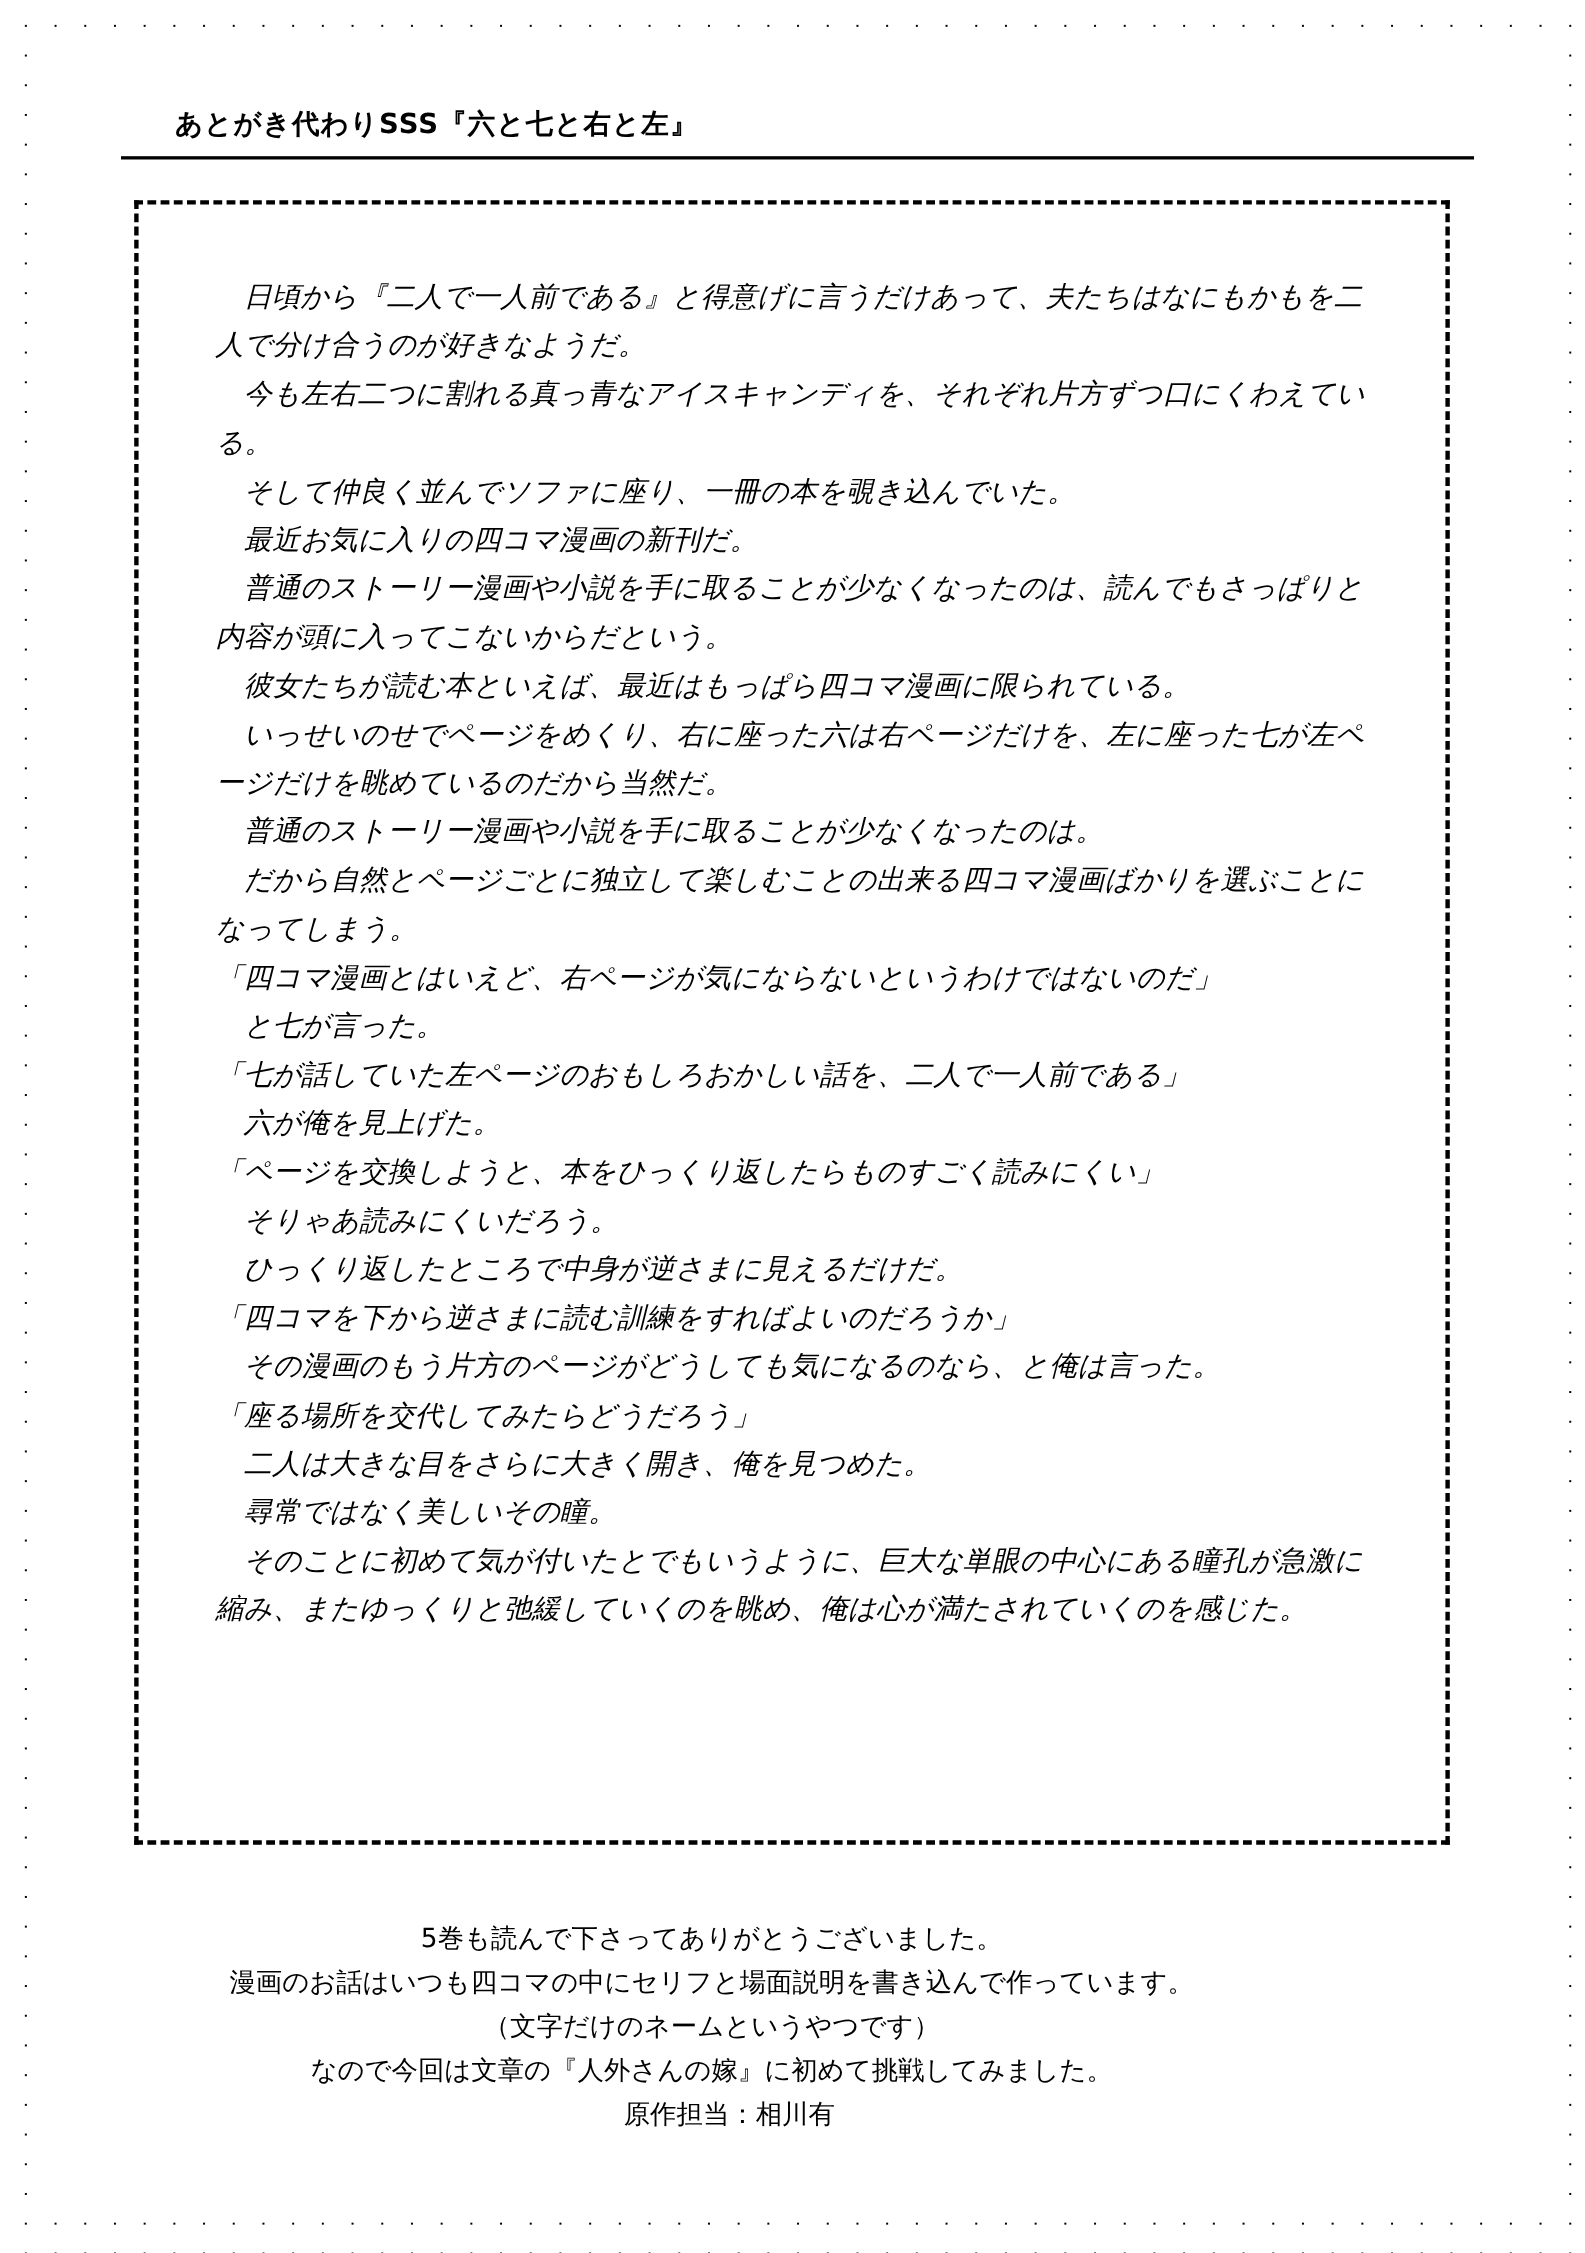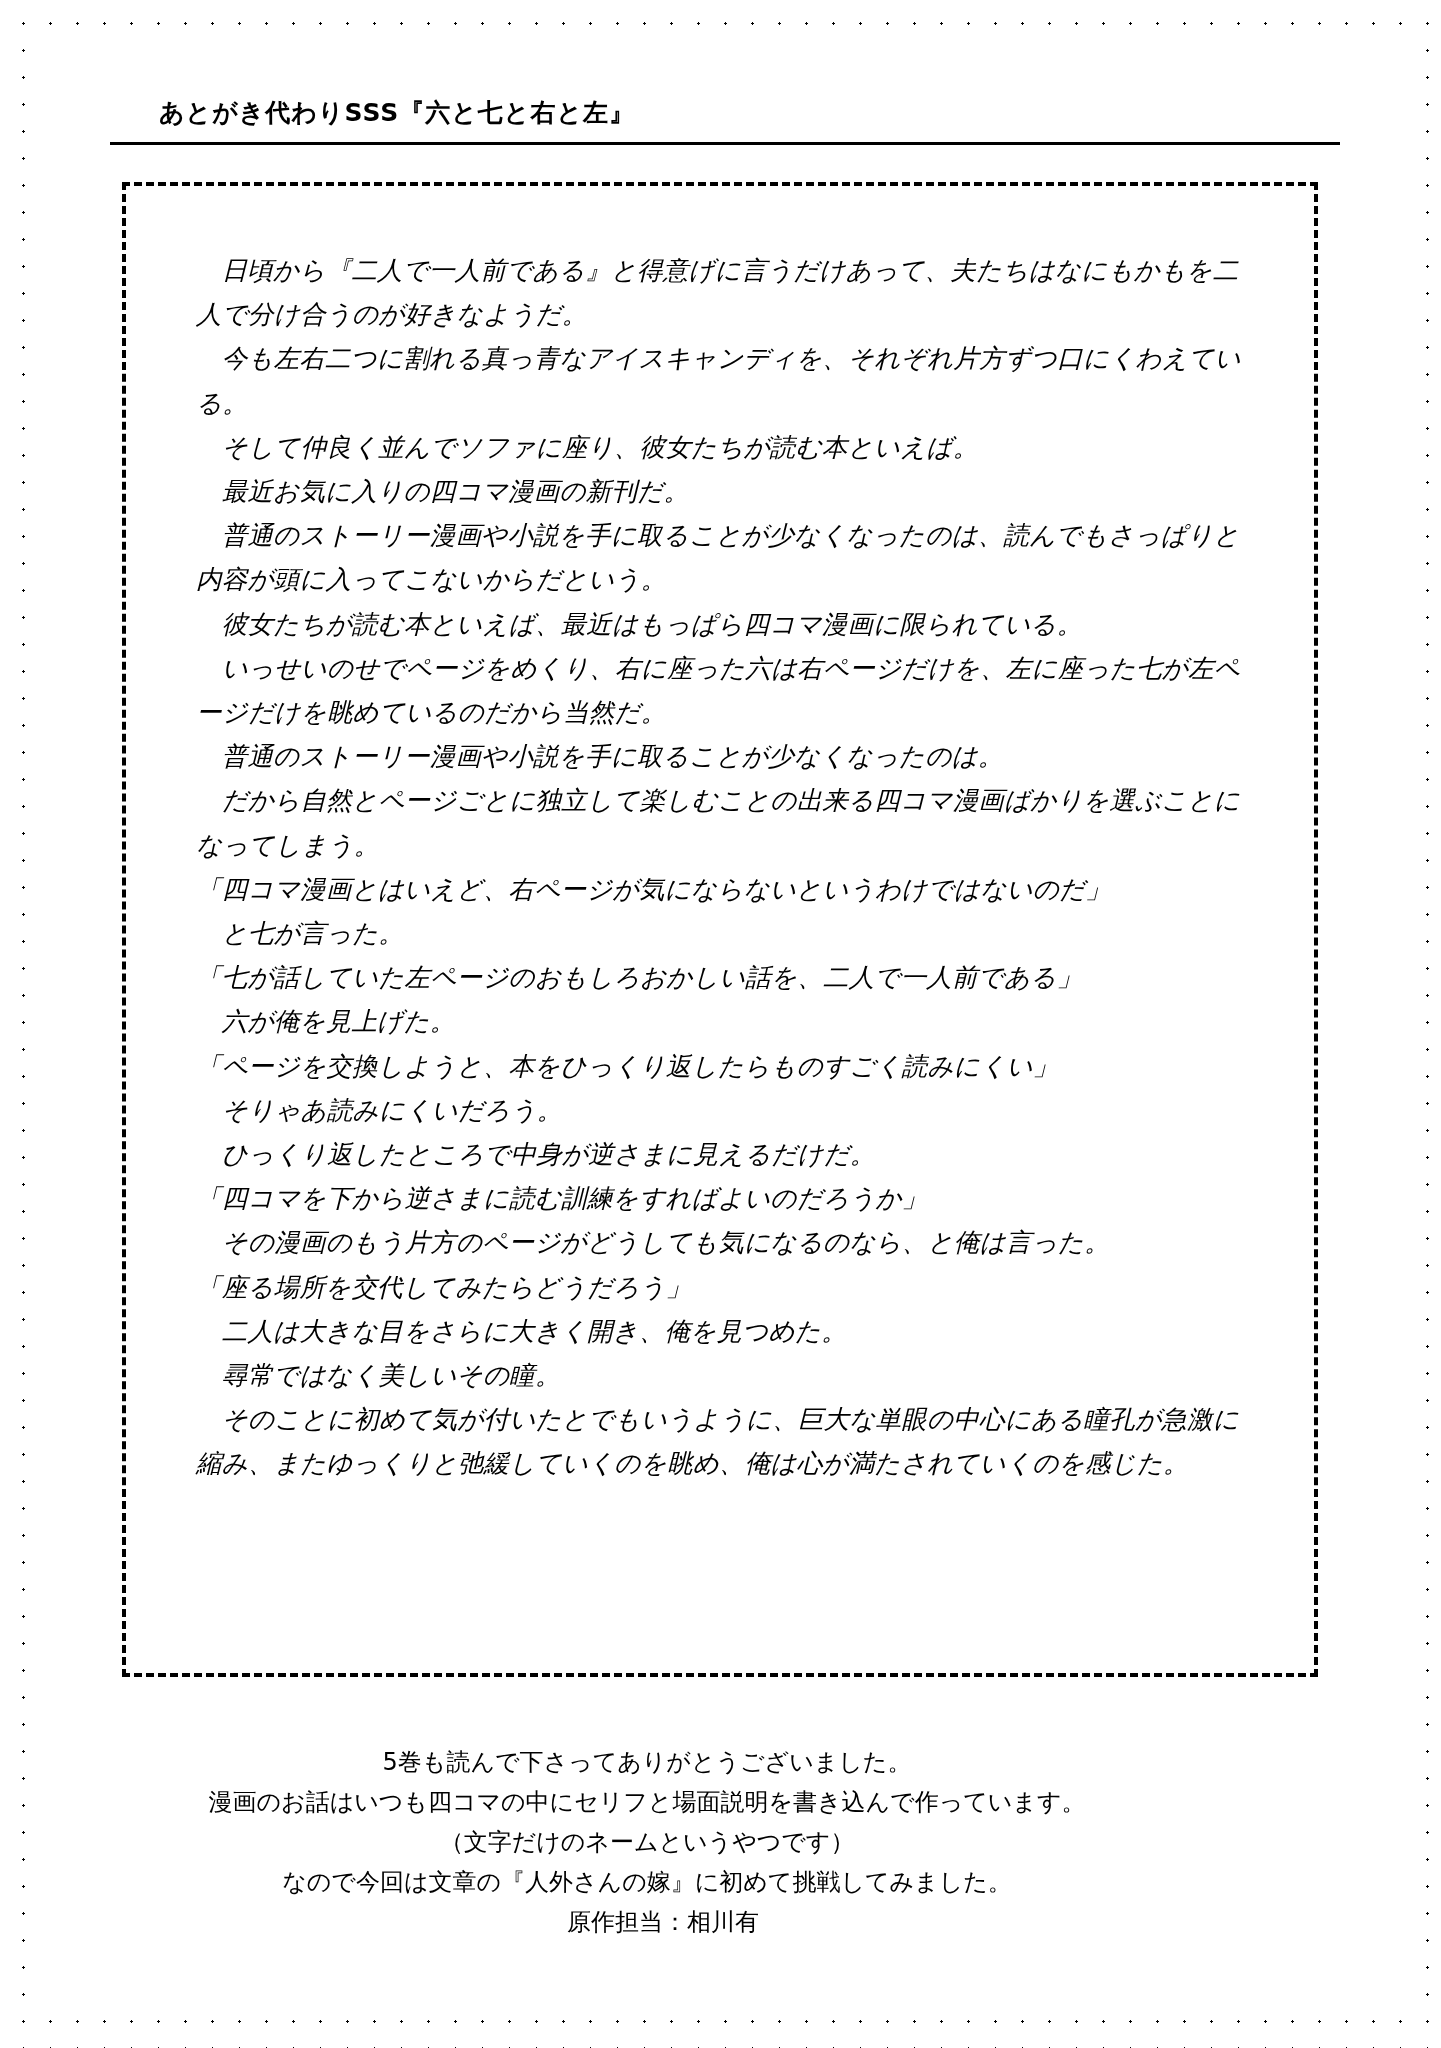--- a/index.html
+++ b/index.html
@@ -116,21 +116,21 @@
   <div id="title-wrap">
     <div id="title-text">あとがき代わりSSS『六と七と右と左』</div>
     <div id="title-underline"></div>
   </div>
 
   <div id="dashed-frame"></div>
 
   <div id="body-text">
       <p>　日頃から『二人で一人前である』と得意げに言うだけあって、夫たちはなにもかもを二人で分け合うのが好きなようだ。</p>
       <p>　今も左右二つに割れる真っ青なアイスキャンディを、それぞれ片方ずつ口にくわえている。</p>
-      <p>　そして仲良く並んでソファに座り、彼女たちが読む本といえば。</p>
+      <p>　そして仲良く並んでソファに座り、一冊の本を覗き込んでいた。</p>
       <p>　最近お気に入りの四コマ漫画の新刊だ。</p>
       <p>　普通のストーリー漫画や小説を手に取ることが少なくなったのは、読んでもさっぱりと内容が頭に入ってこないからだという。</p>
       <p>　彼女たちが読む本といえば、最近はもっぱら四コマ漫画に限られている。</p>
       <p>　いっせいのせでページをめくり、右に座った六は右ページだけを、左に座った七が左ページだけを眺めているのだから当然だ。</p>
       <p>　普通のストーリー漫画や小説を手に取ることが少なくなったのは。</p>
       <p>　だから自然とページごとに独立して楽しむことの出来る四コマ漫画ばかりを選ぶことになってしまう。</p>
       <p>「四コマ漫画とはいえど、右ページが気にならないというわけではないのだ」</p>
       <p>　と七が言った。</p>
       <p>「七が話していた左ページのおもしろおかしい話を、二人で一人前である」</p>
       <p>　六が俺を見上げた。</p>

